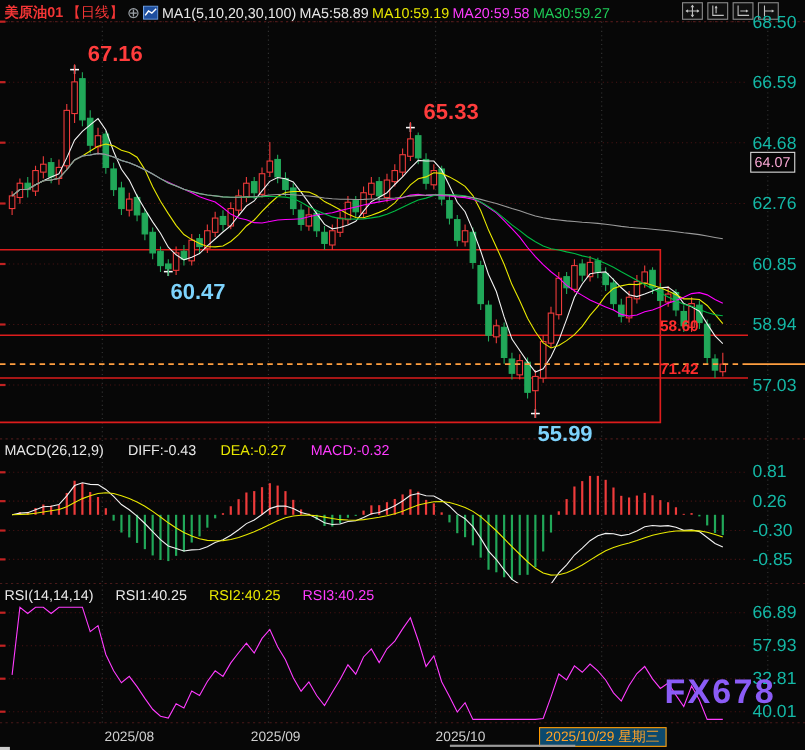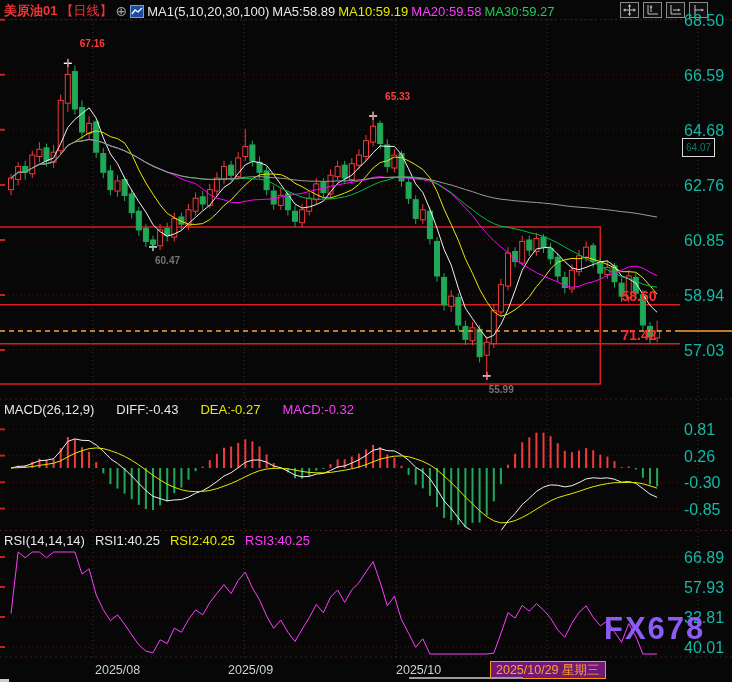--- a/index.html
+++ b/index.html
@@ -10,31 +10,31 @@
   #header{left:4px;top:2px;font-size:13px;display:flex;gap:3px;align-items:center;}
   .sym{color:#f33535;font-weight:bold;}
   .per{color:#f33535;}
   .addbtn{color:#9aa0a6;font-size:14px;line-height:13px;cursor:pointer;}
   .chicon{width:14px;height:13px;display:inline-block;}
   .w{color:#e8e8e8;} .yel{color:#e8e800;} .mag{color:#ff3cff;} .grn{color:#1ecb57;}
   #toolbar{left:620px;top:2px;display:flex;gap:4px;}
   .tbtn{width:17px;height:14px;border:1px solid #8a8a8a;background:#101010;
         display:flex;align-items:center;justify-content:center;cursor:pointer;}
   .axlab{position:absolute;color:#14b8a6;font-size:16px;z-index:2;}
-  .boxedlab{position:absolute;color:#0f766e;font-size:10px;border:1px solid #dcdcdc;
+  .boxedlab{position:absolute;color:#f9a8d4;font-size:13px;border:1px solid #dcdcdc;
             background:#050505;padding:0 3px;line-height:17px;z-index:2;}
   .lvllab{position:absolute;color:#ff2d2d;font-size:14px;font-weight:bold;
-          width:78px;text-align:center;z-index:2;}
-  .anno{position:absolute;font-size:10px;font-weight:bold;z-index:2;}
-  .anno.hi{color:#ff3c3c;} .anno.lo{color:#737373;}
+          width:78px;text-align:left;z-index:2;}
+  .anno{position:absolute;font-size:20px;font-weight:bold;z-index:2;}
+  .anno.hi{color:#ff3c3c;} .anno.lo{color:#7dd3fc;}
   #macd-header{left:4px;top:402px;font-size:13px;display:flex;gap:22px;}
-  #rsi-header{left:4px;top:533px;font-size:13px;display:flex;gap:10px;}
+  #rsi-header{left:4px;top:533px;font-size:13px;display:flex;gap:20px;}
   .mlab{position:absolute;color:#cfcfcf;font-size:12.5px;top:663px;z-index:2;}
   #datebox{left:490px;top:661px;color:#ffa126;border:1px solid #ff9900;
-           font-size:12.5px;padding:0 5px;line-height:16px;background:#701a75;}
+           font-size:12.5px;padding:0 5px;line-height:16px;background:#0c4a6e;}
   #watermark{left:592px;top:611px;font-size:31px;font-weight:600;color:#8b5cf6;
              letter-spacing:2px;z-index:3;margin-left:12px;}
   #hscroll{left:409px;top:677px;width:114px;height:2px;background:#9a9a9a;z-index:2;}
   #hscroll-stub{left:0px;top:679px;width:9px;height:3px;background:#cccccc;z-index:2;}
 </style>
 </head>
 <body>
 
 <svg id="chart-svg" width="732" height="682">
     <defs>

